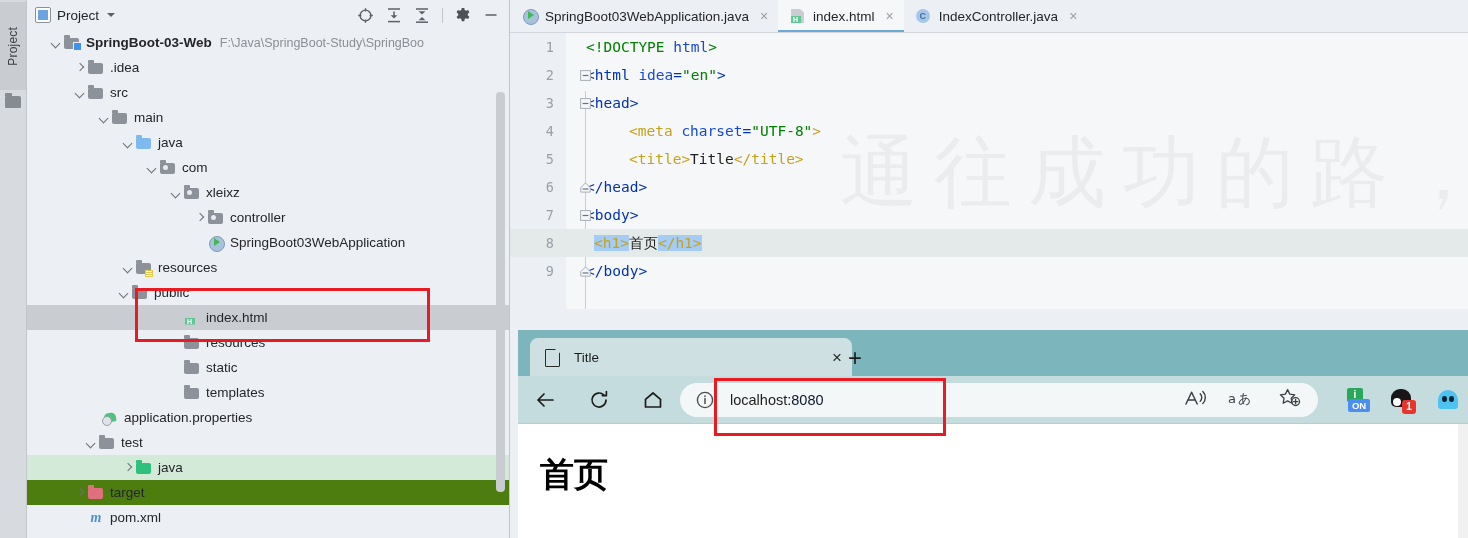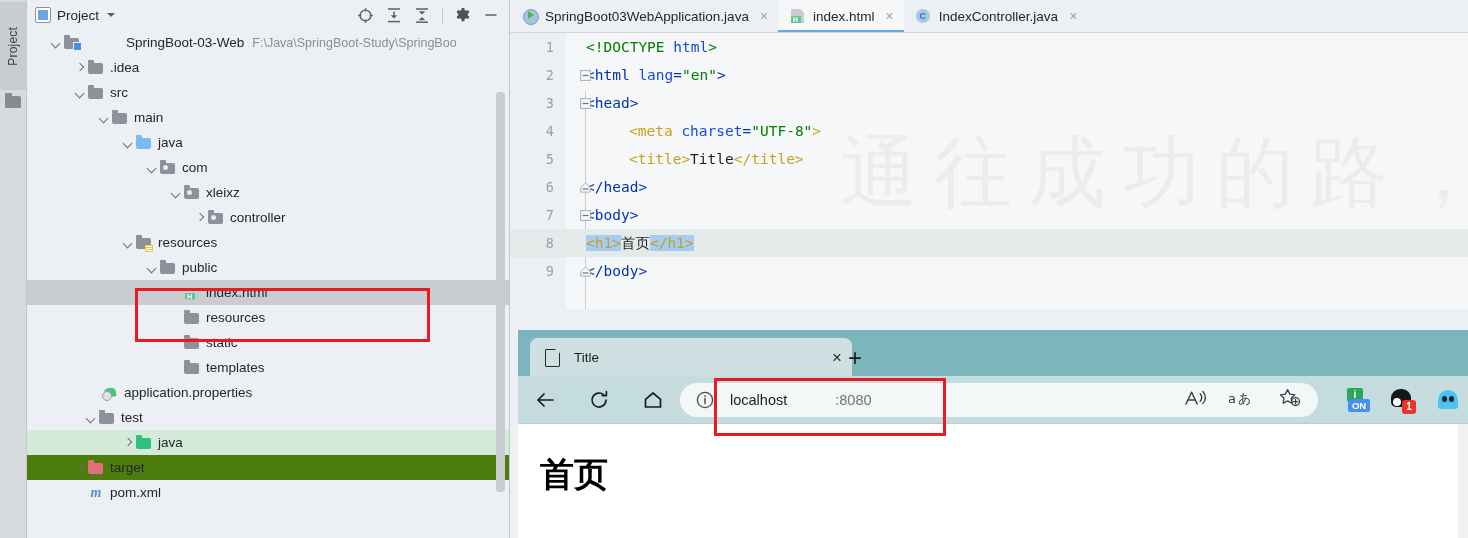--- a/index.html
+++ b/index.html
@@ -106,21 +106,21 @@
     background:#e7eaee;
   }
   .badge-lines{
     position:absolute;right:0px;bottom:-1px;width:8px;height:7px;background:#e8c84a;
   }
   .badge-lines:after{
     content:"";position:absolute;left:1px;top:1px;width:6px;height:1px;
     box-shadow:0 2px 0 #fff,0 4px 0 #fff;background:#fff;
   }
   .lbl{color:#24262a;}
-  .lbl.bold{font-weight:normal;margin-left:40px;}
+  .lbl.bold{font-weight:bold;}
   .path{color:#8a8e95;margin-left:8px;font-size:12.5px;}
 
   
   .ico-spring{
     position:absolute;left:1px;top:1px;width:14px;height:14px;border-radius:50%;
     background:#a9c2dc;border:1.6px solid #7f9bbb;
   }
   .ico-spring:after{
     content:"";position:absolute;left:4px;top:1px;
     border-left:6px solid #3fb950;border-top:4px solid transparent;border-bottom:4px solid transparent;
@@ -240,21 +240,21 @@
   }
   .bnav{display:flex;align-items:center;gap:0;}
   .bbtn{width:54px;height:40px;display:flex;align-items:center;justify-content:center;}
   .bbtn svg{display:block;}
   .omnibox{
     flex:1;height:34px;background:#f3f7f8;border-radius:17px;display:flex;
     align-items:center;padding:0 10px 0 14px;margin-right:6px;
   }
   .omnibox .ib{width:22px;height:22px;flex:0 0 22px;}
   .omni-url{margin-left:14px;font-size:14.5px;color:#1c1c1c;}
-  .omni-url .dim{color:#737373;padding-left:48px;}
+  .omni-url .dim{color:#0f172a;}
   .omni-right{margin-left:auto;display:flex;align-items:center;gap:20px;padding-right:6px;}
   .ext-icons{display:flex;align-items:center;gap:24px;padding-left:20px;}
 
   .ext-on{position:relative;width:22px;height:24px;}
   .ext-on .top{position:absolute;left:3px;top:0;width:16px;height:14px;background:#2aa85a;
     border-radius:2px;color:#fff;font-size:10px;font-weight:bold;text-align:center;line-height:13px;}
   .ext-on .bot{position:absolute;left:4px;top:11px;width:22px;height:13px;background:#4a8ef0;
     border-radius:2px;color:#fff;font-size:9.5px;font-weight:bold;text-align:center;line-height:13px;}
   .ext-blk{position:relative;width:24px;height:24px;}
   .ext-blk .body{position:absolute;left:1px;top:1px;width:20px;height:18px;background:#17171a;
@@ -387,29 +387,36 @@
           <span class="lbl">xleixz</span>
         </div>
         <div class="row" style="padding-left: 166px;">
           <span class="arrow r"></span>
           <span class="ico">
             <span class="fold"></span>
             <span class="badge-dot"></span>
           </span>
           <span class="lbl">controller</span>
         </div>
+        <div class="row" style="padding-left: 166px;">
+          <span class="arrow"></span>
+          <span class="ico">
+            <span class="ico-spring"></span>
+          </span>
+          <span class="lbl">SpringBoot03WebApplication</span>
+        </div>
         <div class="row" style="padding-left: 94px;">
           <span class="arrow d"></span>
           <span class="ico">
             <span class="fold"></span>
             <span class="badge-lines"></span>
           </span>
           <span class="lbl">resources</span>
         </div>
-        <div class="row" style="padding-left: 118px;">
+        <div class="row" style="padding-left: 90px;">
           <span class="arrow d"></span>
           <span class="ico">
             <span class="fold"></span>
           </span>
           <span class="lbl">public</span>
         </div>
         <div class="row sel" style="padding-left: 142px;">
           <span class="arrow"></span>
           <span class="ico">
             <span class="ico-html"></span>
@@ -516,21 +523,21 @@
             <span class="ctext" style="margin-left:32px"><span class="k-tag2">&lt;!DOCTYPE </span><span class="k-attr">html</span><span class="k-tag2">&gt;</span></span>
           </div>
           <div class="cline">
             <span class="lnum">2</span>
             <span class="fold-m">
               <svg width="11" height="11" viewBox="0 0 11 11">
                 <rect x="0.6" y="0.6" width="9.8" height="9.8" fill="#f6f7f9" stroke="#a9adb4"></rect>
                 <path d="M2.6 5.5h5.8" stroke="#6d7178" stroke-width="1.2"></path>
               </svg>
             </span>
-            <span class="ctext" style="margin-left:32px"><span class="k-tag">&lt;html </span><span class="k-attr">lang</span><span class="k-tag">=</span><span class="k-val">"en"</span><span class="k-tag">&gt;</span></span>
+            <span class="ctext" style="margin-left:32px"><span class="k-tag">&lt;html </span><span class="k-attr">idea</span><span class="k-tag">=</span><span class="k-val">"en"</span><span class="k-tag">&gt;</span></span>
           </div>
           <div class="cline">
             <span class="lnum">3</span>
             <span class="fold-m">
               <svg width="11" height="11" viewBox="0 0 11 11">
                 <rect x="0.6" y="0.6" width="9.8" height="9.8" fill="#f6f7f9" stroke="#a9adb4"></rect>
                 <path d="M2.6 5.5h5.8" stroke="#6d7178" stroke-width="1.2"></path>
               </svg>
             </span>
             <span class="ctext" style="margin-left:32px"><span class="k-tag">&lt;head&gt;</span></span>
@@ -558,21 +565,21 @@
             <span class="fold-m">
               <svg width="11" height="11" viewBox="0 0 11 11">
                 <rect x="0.6" y="0.6" width="9.8" height="9.8" fill="#f6f7f9" stroke="#a9adb4"></rect>
                 <path d="M2.6 5.5h5.8" stroke="#6d7178" stroke-width="1.2"></path>
               </svg>
             </span>
             <span class="ctext" style="margin-left:32px"><span class="k-tag">&lt;body&gt;</span></span>
           </div>
           <div class="cline hl">
             <span class="lnum">8</span>
-            <span class="ctext" style="margin-left:32px"><span class="k-br selbg">&lt;h1&gt;</span><span class="k-txt">首页</span><span class="k-br selbg">&lt;/h1&gt;</span></span>
+            <span class="ctext" style="margin-left:40px"><span class="k-br selbg">&lt;h1&gt;</span><span class="k-txt">首页</span><span class="k-br selbg">&lt;/h1&gt;</span></span>
           </div>
           <div class="cline">
             <span class="lnum">9</span>
             <span class="fold-m">
               <svg width="11" height="11" viewBox="0 0 11 11">
                 <path d="M0.8 5.6L5.5 0.9l4.7 4.7v4.5H0.8z" fill="#f6f7f9" stroke="#a9adb4"></path>
                 <path d="M2.6 7h5.8" stroke="#6d7178" stroke-width="1.2"></path>
               </svg>
             </span>
             <span class="ctext" style="margin-left:32px"><span class="k-tag">&lt;/body&gt;</span></span>

